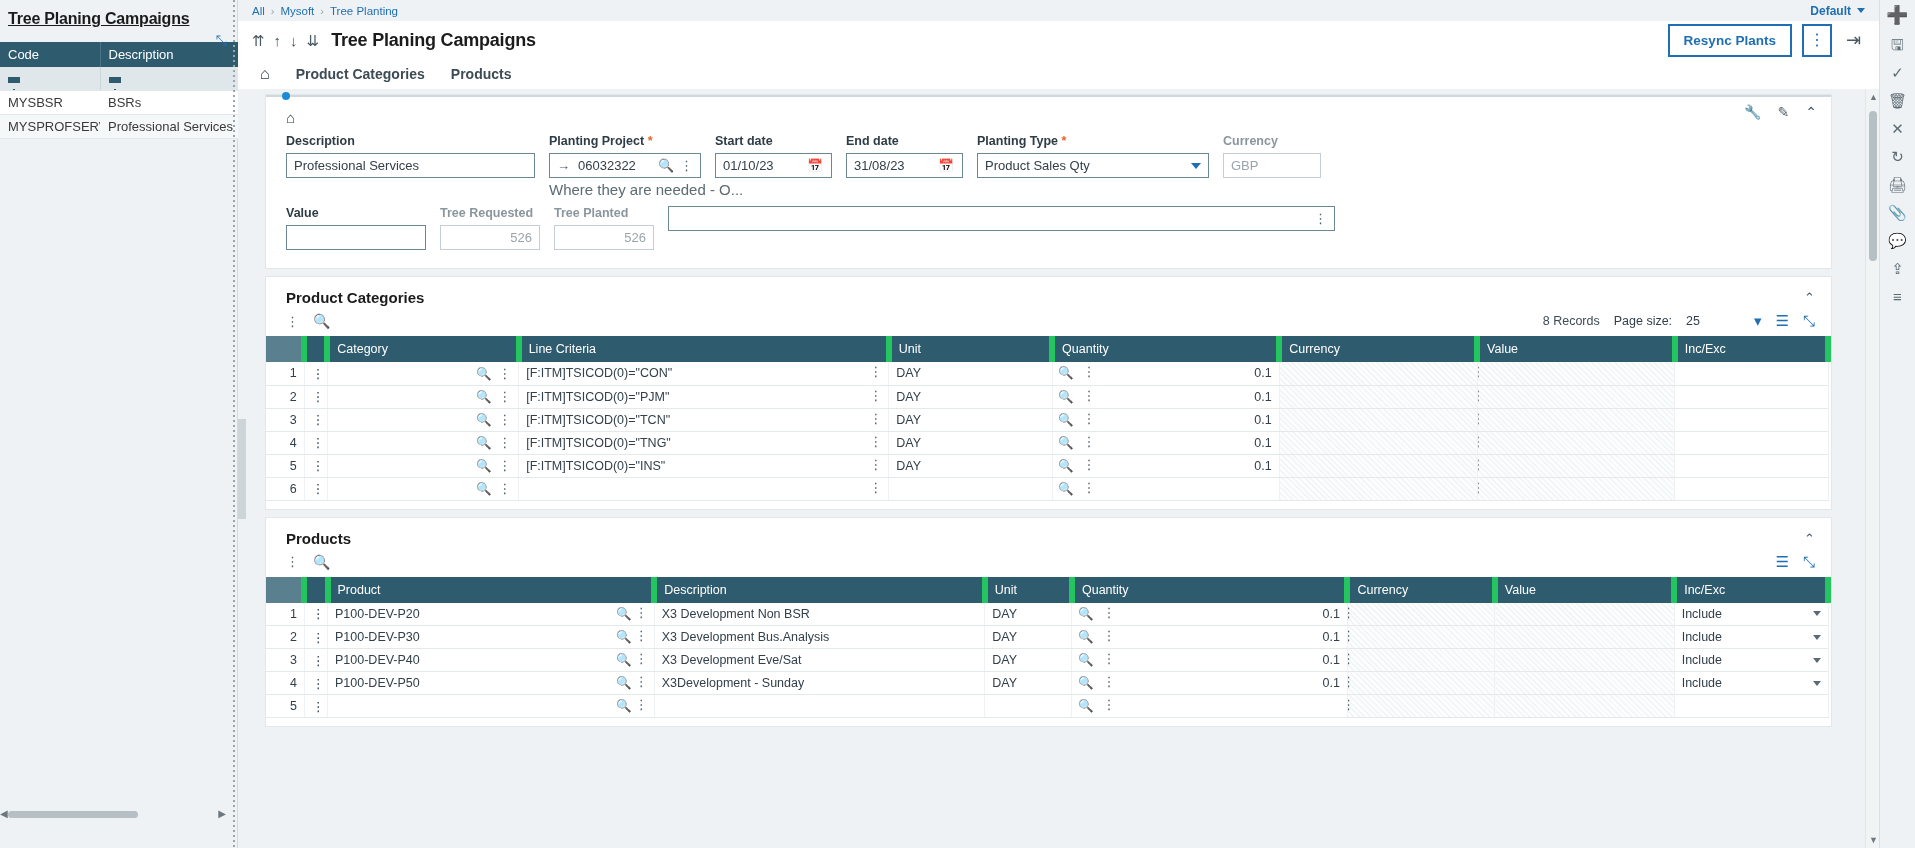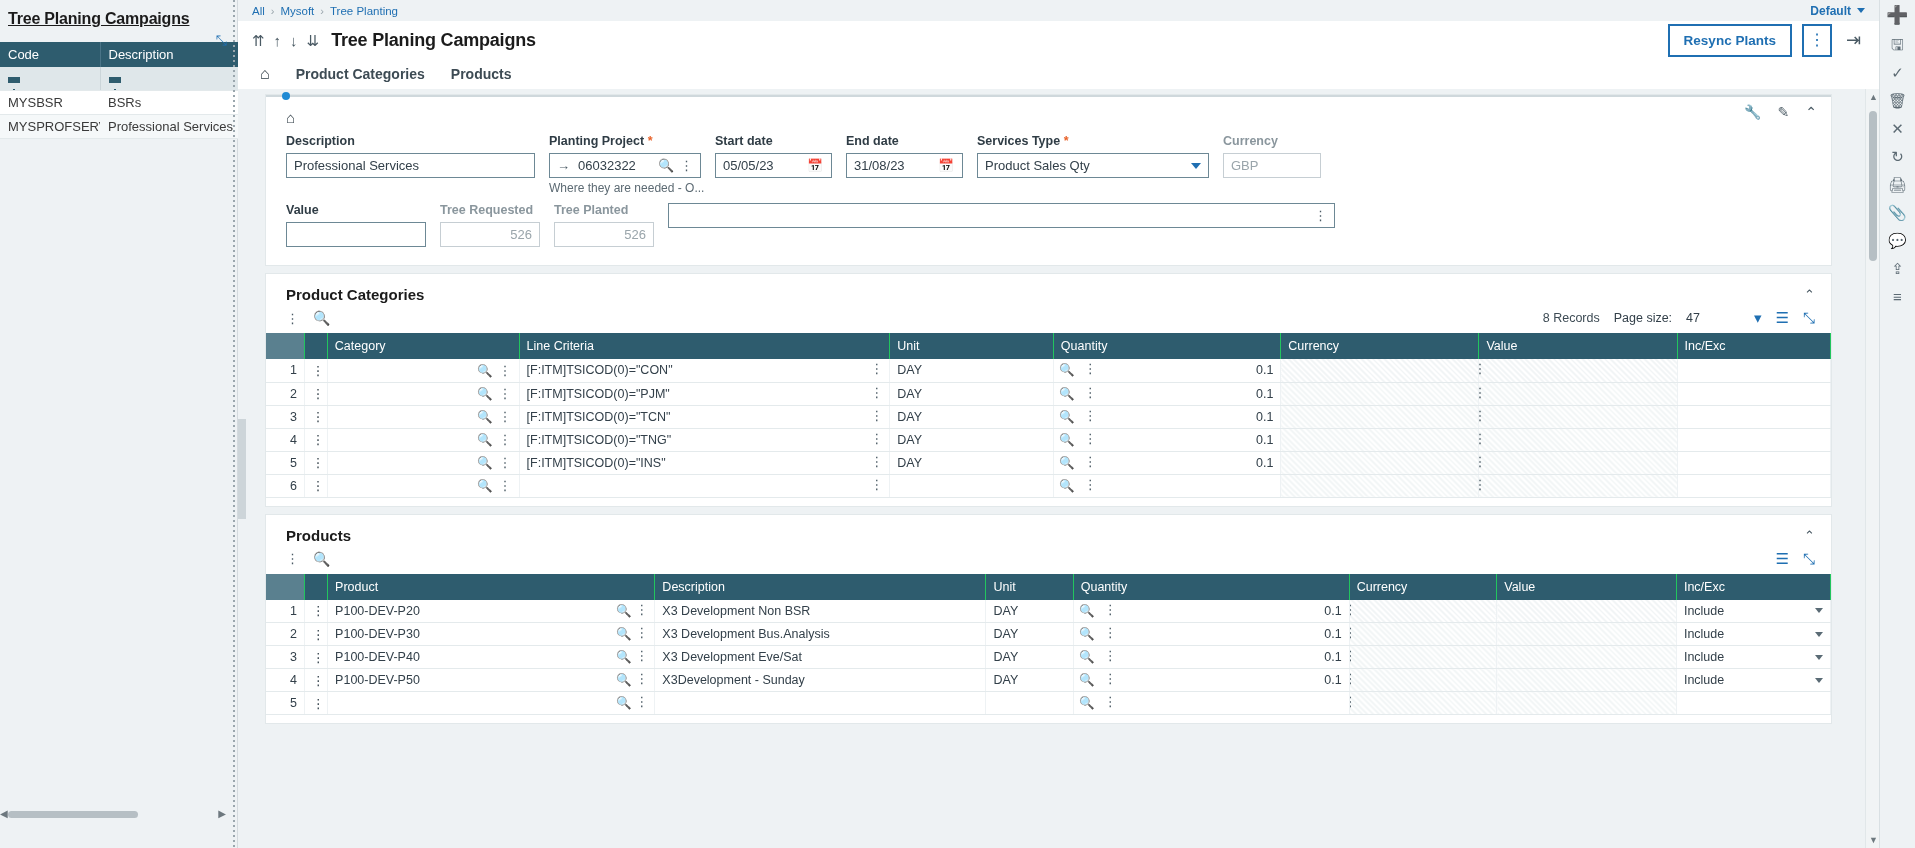--- a/index.html
+++ b/index.html
@@ -73,36 +73,36 @@
   .formrow { display:flex; padding:8px 20px 0 20px; gap:0; align-items:flex-start; }
   .field { margin-right:14px; }
   .flabel { font-size:12.5px; font-weight:bold; color:#2f3c45; margin-bottom:5px; white-space:nowrap;}
   .flabel .req { color:#e8622a; font-weight:bold; }
   .flabel.dim { color:#8a969d; font-weight:bold; }
   .fbox { border:1px solid #6d8895; height:25px; display:flex; align-items:center; padding:0 7px; font-size:13px; background:#fff; color:#33404a;}
   .fbox.num { justify-content:flex-end; color:#6a767d;}
   .fbox.dim { border-color:#c6ced3; color:#9aa5ab; }
   .fbox .ficon { margin-left:auto; color:#4a5a64; font-size:13px; display:flex; align-items:center; gap:5px;}
   .kebab-v { letter-spacing:0; color:#4a5a64; font-size:13px; line-height:1;}
-  .helper { font-size:12px; color:#5c6a73; margin-top:3px; white-space:nowrap;}
+  .helper { font-size:15px; color:#5c6a73; margin-top:3px; white-space:nowrap;}
   .selcaret { width:0;height:0;border-left:5px solid transparent;border-right:5px solid transparent;border-top:6px solid #1f6fb2;}
 
   
   .sect { background:#fff; margin:0 28px 9px 28px; box-shadow:0 0 0 1px #e2e8ea; position:relative; padding-bottom:8px;}
   .sect-head { display:flex; align-items:center; padding:12px 16px 2px 20px;}
   .sect-title { font-size:15px; font-weight:bold; color:#1b1b1b;}
   .sect-collapse { margin-left:auto; color:#4a5a64; font-size:13px; cursor:pointer;}
   .gridtools { display:flex; align-items:center; padding:4px 16px 6px 20px; gap:14px; color:#1f6fb2; font-size:14px;}
   .gridtools .right { margin-left:auto; display:flex; align-items:center; gap:14px; color:#3d4b54; font-size:12.5px;}
   .gridtools .right .blue { color:#1f6fb2; font-size:15px;}
   .pgsize { color:#33404a; }
   table.grid { width:100%; border-collapse:collapse; table-layout:fixed; }
   table.grid th {
      background:#2e5c6e; color:#ffffff; font-weight:normal; font-size:12.5px; text-align:left;
-     padding:5px 7px; height:26px; border-right:1px solid #22c55e; white-space:nowrap;}
+     padding:5px 7px; height:26px; border-right:6px solid #22c55e; white-space:nowrap;}
   table.grid th.narrow { width:26px; padding:0; background:#5a808f;}
   table.grid th.narrow2 { width:20px; padding:0;}
   table.grid td { border-bottom:1px solid #e4eaec; border-right:1px solid #eef2f4;
      font-size:12.5px; height:23px; padding:2px 7px; color:#33404a; white-space:nowrap; overflow:hidden;}
   td.rownum { text-align:right; color:#55626a; width:26px; padding-right:6px; border-right:1px solid #e4eaec;}
   td.kb { width:20px; text-align:center; color:#4a5a64; padding:0; }
   td.num { text-align:right; }
   td.hatch { background-image:repeating-linear-gradient(45deg,#f2f5f6 0 2px,#ffffff 2px 4px);}
   .cellsearch { display:flex; align-items:center; justify-content:flex-end; gap:6px; color:#4a5a64;}
   .cellsearch .mag { color:#55626a; }
@@ -230,39 +230,39 @@
                   <span>🔍</span>
                   <span class="kebab-v">⋮</span>
                 </span>
               </div>
               <div class="helper">Where they are needed - O...</div>
             </div>
 
             <div class="field" style="width:117px">
               <div class="flabel">Start date</div>
               <div class="fbox">
-                <span>05/05/23</span>
+                <span>01/10/23</span>
                 <span class="ficon">
                     <span>📅</span>
                   </span>
               </div>
             </div>
 
             <div class="field" style="width:117px">
               <div class="flabel">End date</div>
               <div class="fbox">
                 <span>31/08/23</span>
                 <span class="ficon">
                     <span>📅</span>
                   </span>
               </div>
             </div>
 
             <div class="field" style="width:232px">
-              <div class="flabel"><span>Services Type</span> <span class="req">*</span></div>
+              <div class="flabel"><span>Planting Type</span> <span class="req">*</span></div>
               <div class="fbox">
                 <span>Product Sales Qty</span>
                 <span class="ficon">
                     <span class="selcaret"></span>
                   </span>
               </div>
             </div>
 
             <div class="field" style="width:98px">
               <div class="flabel dim">Currency</div>
@@ -306,21 +306,21 @@
           <div class="sect-head">
             <span class="sect-title">Product Categories</span>
             <span class="sect-collapse">⌃</span>
           </div>
           <div class="gridtools">
             <span class="kebab-v">⋮</span>
             <span>🔍</span>
             <span class="right">
               <span>8 Records</span>
               <span class="pgsize">Page size:</span>
-              <span class="pgsize">47</span>
+              <span class="pgsize">25</span>
               <span style="margin-left:40px" class="blue">▾</span>
               <span class="blue">☰</span>
               <span class="blue">⤡</span>
             </span>
           </div>
           <table class="grid">
             <colgroup>
               <col style="width:30px">
                 <col style="width:18px">
               <col style="width:150px">

